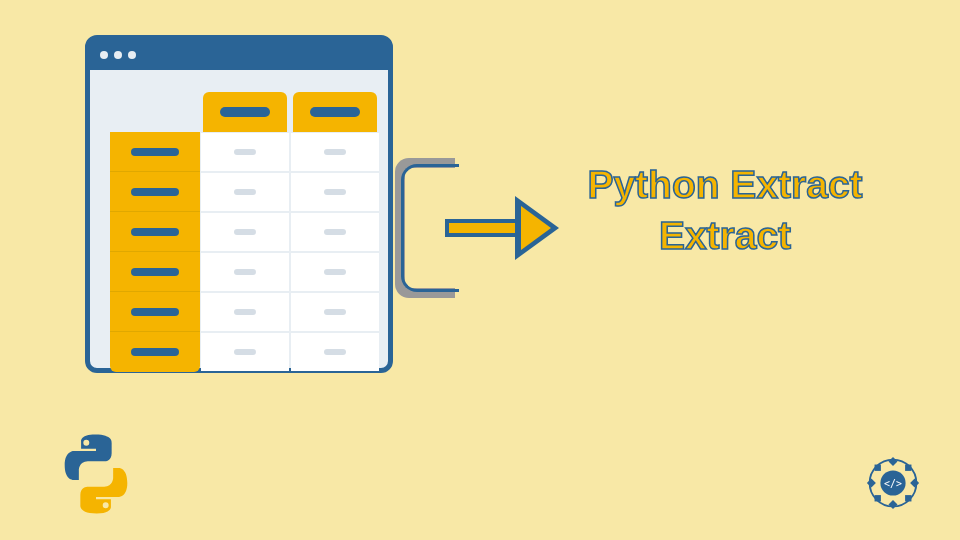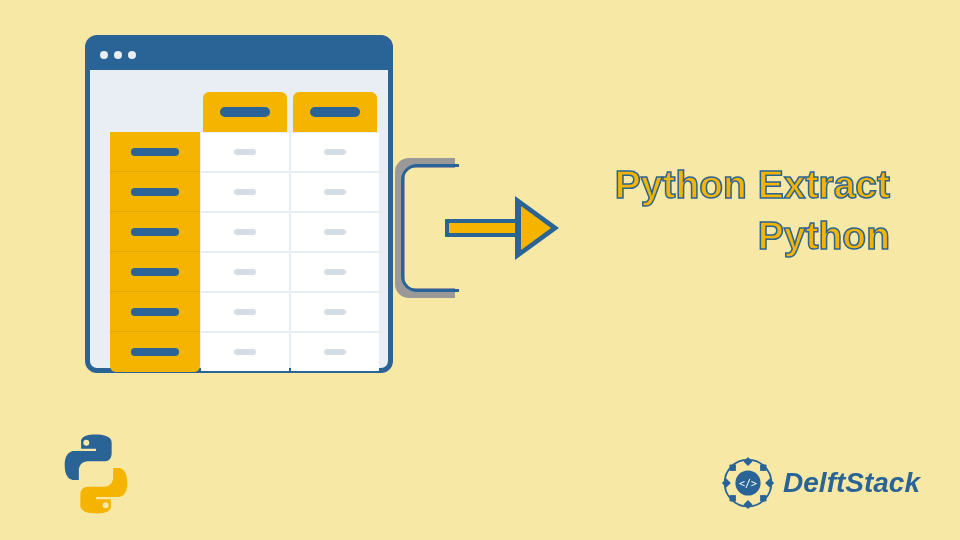--- a/index.html
+++ b/index.html
@@ -16,21 +16,21 @@
 .cell{background:#fff;display:flex;align-items:center;justify-content:center;margin:1px}
 .cell span{width:22px;height:6px;background:#d5dde5;border-radius:3px}
 .empty{background:transparent}
 .arrow-group{position:absolute;left:395px;top:158px;width:200px;height:140px}
 .bracket{position:absolute;left:0;top:0;width:60px;height:140px;border:10px solid #999;border-right:none;border-radius:14px 0 0 14px}
 .bracket::after{content:"";position:absolute;left:-4px;top:-4px;right:-4px;bottom:-4px;border:3px solid #2a6496;border-right:none;border-radius:16px 0 0 16px;pointer-events:none}
 .arw{position:absolute;left:50px;top:42px}
 .shaft{width:78px;height:18px;background:#f5b400;border:4px solid #2a6496;position:absolute;top:19px;left:0}
 .head{position:absolute;left:70px;top:-4px;width:0;height:0;border-top:32px solid transparent;border-bottom:32px solid transparent;border-left:44px solid #2a6496}
 .head::after{content:"";position:absolute;left:-38px;top:-22px;width:0;height:0;border-top:22px solid transparent;border-bottom:22px solid transparent;border-left:30px solid #f5b400}
-.title{position:absolute;left:560px;top:160px;width:330px;text-align:right;font-size:39px;font-weight:600;line-height:1.3;color:#f5b400;-webkit-text-stroke:1.5px #2a6496}
+.title{position:absolute;left:560px;top:160px;width:330px;text-align:center;font-size:39px;font-weight:600;line-height:1.3;color:#f5b400;-webkit-text-stroke:1.5px #2a6496}
 .pylogo{position:absolute;left:55px;bottom:25px;width:82px;height:82px}
 .pylogo svg{width:100%;height:100%}
 .brand{position:absolute;right:40px;bottom:30px;display:flex;align-items:center;gap:8px}
 .bicon{width:54px;height:54px;position:relative}
 .bicon svg{width:100%;height:100%}
 .btxt{font-size:28px;font-style:italic;font-weight:600;color:#2a6496}
 </style>
 </head>
 <body>
 
@@ -108,21 +108,21 @@
 <div class="arrow-group">
   <div class="bracket"></div>
   <div class="arw">
     <div class="shaft"></div>
     <div class="head"></div>
   </div>
 </div>
 
 <div class="title">
   <div>Python Extract</div>
-  <div>Python</div>
+  <div>Extract</div>
 </div>
 
 <div class="pylogo">
 <svg viewBox="0 0 110 110">
       <path fill="#2a6496" d="M54 2c-20 0-19 9-19 9v10h20v3H26s-13-1-13 19 11 20 11 20h8V50s0-12 12-12h21s11 1 11-11V13s2-11-22-11zm-12 7a4 4 0 110 8 4 4 0 010-8z"></path>
       <path fill="#f5b400" d="M56 108c20 0 19-9 19-9V89H55v-3h29s13 1 13-19-11-20-11-20h-8v13s0 12-12 12H45s-11-1-11 11v14s-2 11 22 11zm12-7a4 4 0 110-8 4 4 0 010 8z"></path>
     </svg>
 </div>
 
 <div class="brand">
@@ -138,14 +138,13 @@
             <path d="M-5 -24 L0 -29 L5 -24 L0 -19Z" transform="rotate(180)"></path>
             <path d="M-5 -24 L0 -29 L5 -24 L0 -19Z" transform="rotate(225)"></path>
             <path d="M-5 -24 L0 -29 L5 -24 L0 -19Z" transform="rotate(270)"></path>
             <path d="M-5 -24 L0 -29 L5 -24 L0 -19Z" transform="rotate(315)"></path>
           </g>
         </g>
         <circle cx="30" cy="30" r="14" fill="#2a6496"></circle>
         <text x="30" y="34" fill="#fff" font-size="11" text-anchor="middle" font-family="monospace">&lt;/&gt;</text>
       </svg>
   </div>
-  <div class="btxt">DelftStack</div>
 </div>
 
 </body></html>

